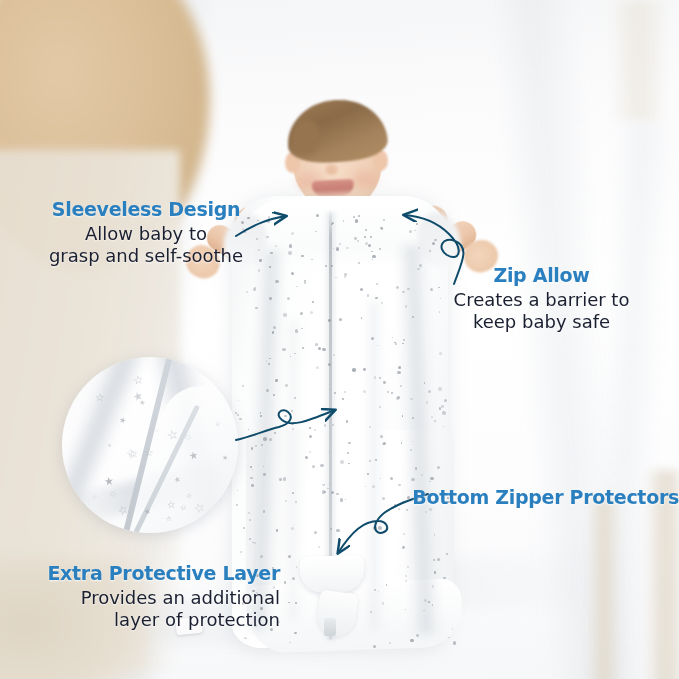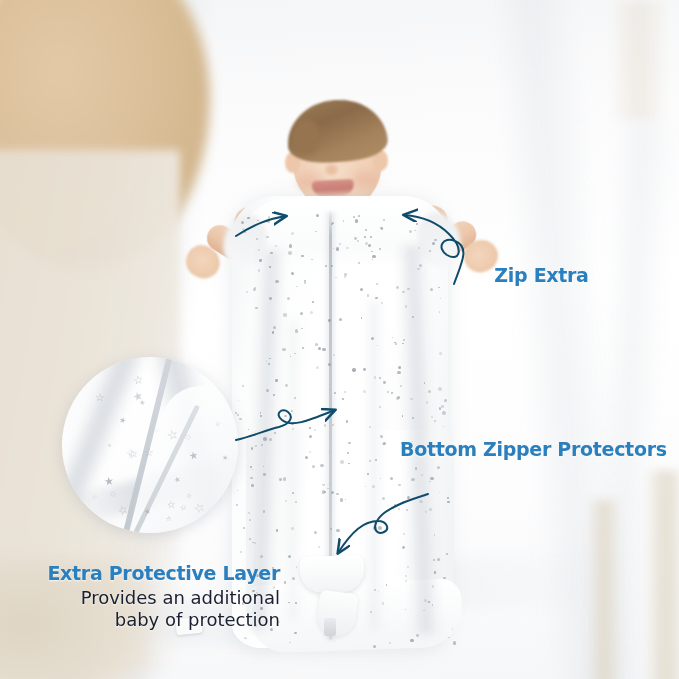--- a/index.html
+++ b/index.html
@@ -307,21 +307,21 @@
     font-size:18px;
     color:#1b2031;
     line-height:1.20;
     margin-top:3px;
     white-space:pre-line;
     text-shadow:0 1px 2px rgba(255,255,255,.75);
   }
   .c-sleeveless { left:12px; top:198px; width:268px; text-align:center; }
   .c-sleeveless .c-head { text-align:center; }
   .c-zip        { left:404px; top:264px; width:275px; text-align:center; }
-  .c-bottom     { left:400px; top:438px; width:279px; text-align:left; }
+  .c-bottom     { left:400px; top:486px; width:279px; text-align:right; }
   .c-extra      { left:8px;  top:518px; width:272px; text-align:right;margin-top:44px; }
 </style>
 </head>
 <body>
 
 <div id="stage">
 
   <div class="photo">
     <div class="bed-base"></div>
     <div class="fold f1"></div>
@@ -749,28 +749,35 @@
 
     <path d="M236,440 C254,436 266,430 279,427 C290,424 294,417 288,412
              C282,407 274,414 282,420 C292,428 310,420 335,410" fill="none" stroke="#0f4c6b" stroke-width="2" stroke-linecap="round" stroke-linejoin="round" marker-end="url(#ah)"></path>
 
     <path d="M428,494 C420,497 408,500 398,505 C388,510 380,514 376,523
              C373,530 378,535 384,532 C390,529 387,521 378,521
              C364,521 352,531 338,553" fill="none" stroke="#0f4c6b" stroke-width="2" stroke-linecap="round" stroke-linejoin="round" marker-end="url(#ah)"></path>
   </svg>
 
 
+  <div class="callout c-sleeveless">
+    <div class="c-head">Sleeveless Design</div>
+    <div class="c-body">Allow baby to
+grasp and self-soothe</div>
+  </div>
 
   <div class="callout c-zip">
-    <div class="c-head">Zip Extra</div>
+    <div class="c-head">Zip Allow</div>
+    <div class="c-body">Creates a barrier to
+keep baby safe</div>
   </div>
 
   <div class="callout c-bottom">
     <div class="c-head">Bottom Zipper Protectors</div>
   </div>
 
   <div class="callout c-extra">
     <div class="c-head">Extra Protective Layer</div>
     <div class="c-body">Provides an additional
-baby of protection</div>
+layer of protection</div>
   </div>
 
 </div>
 
 </body></html>

